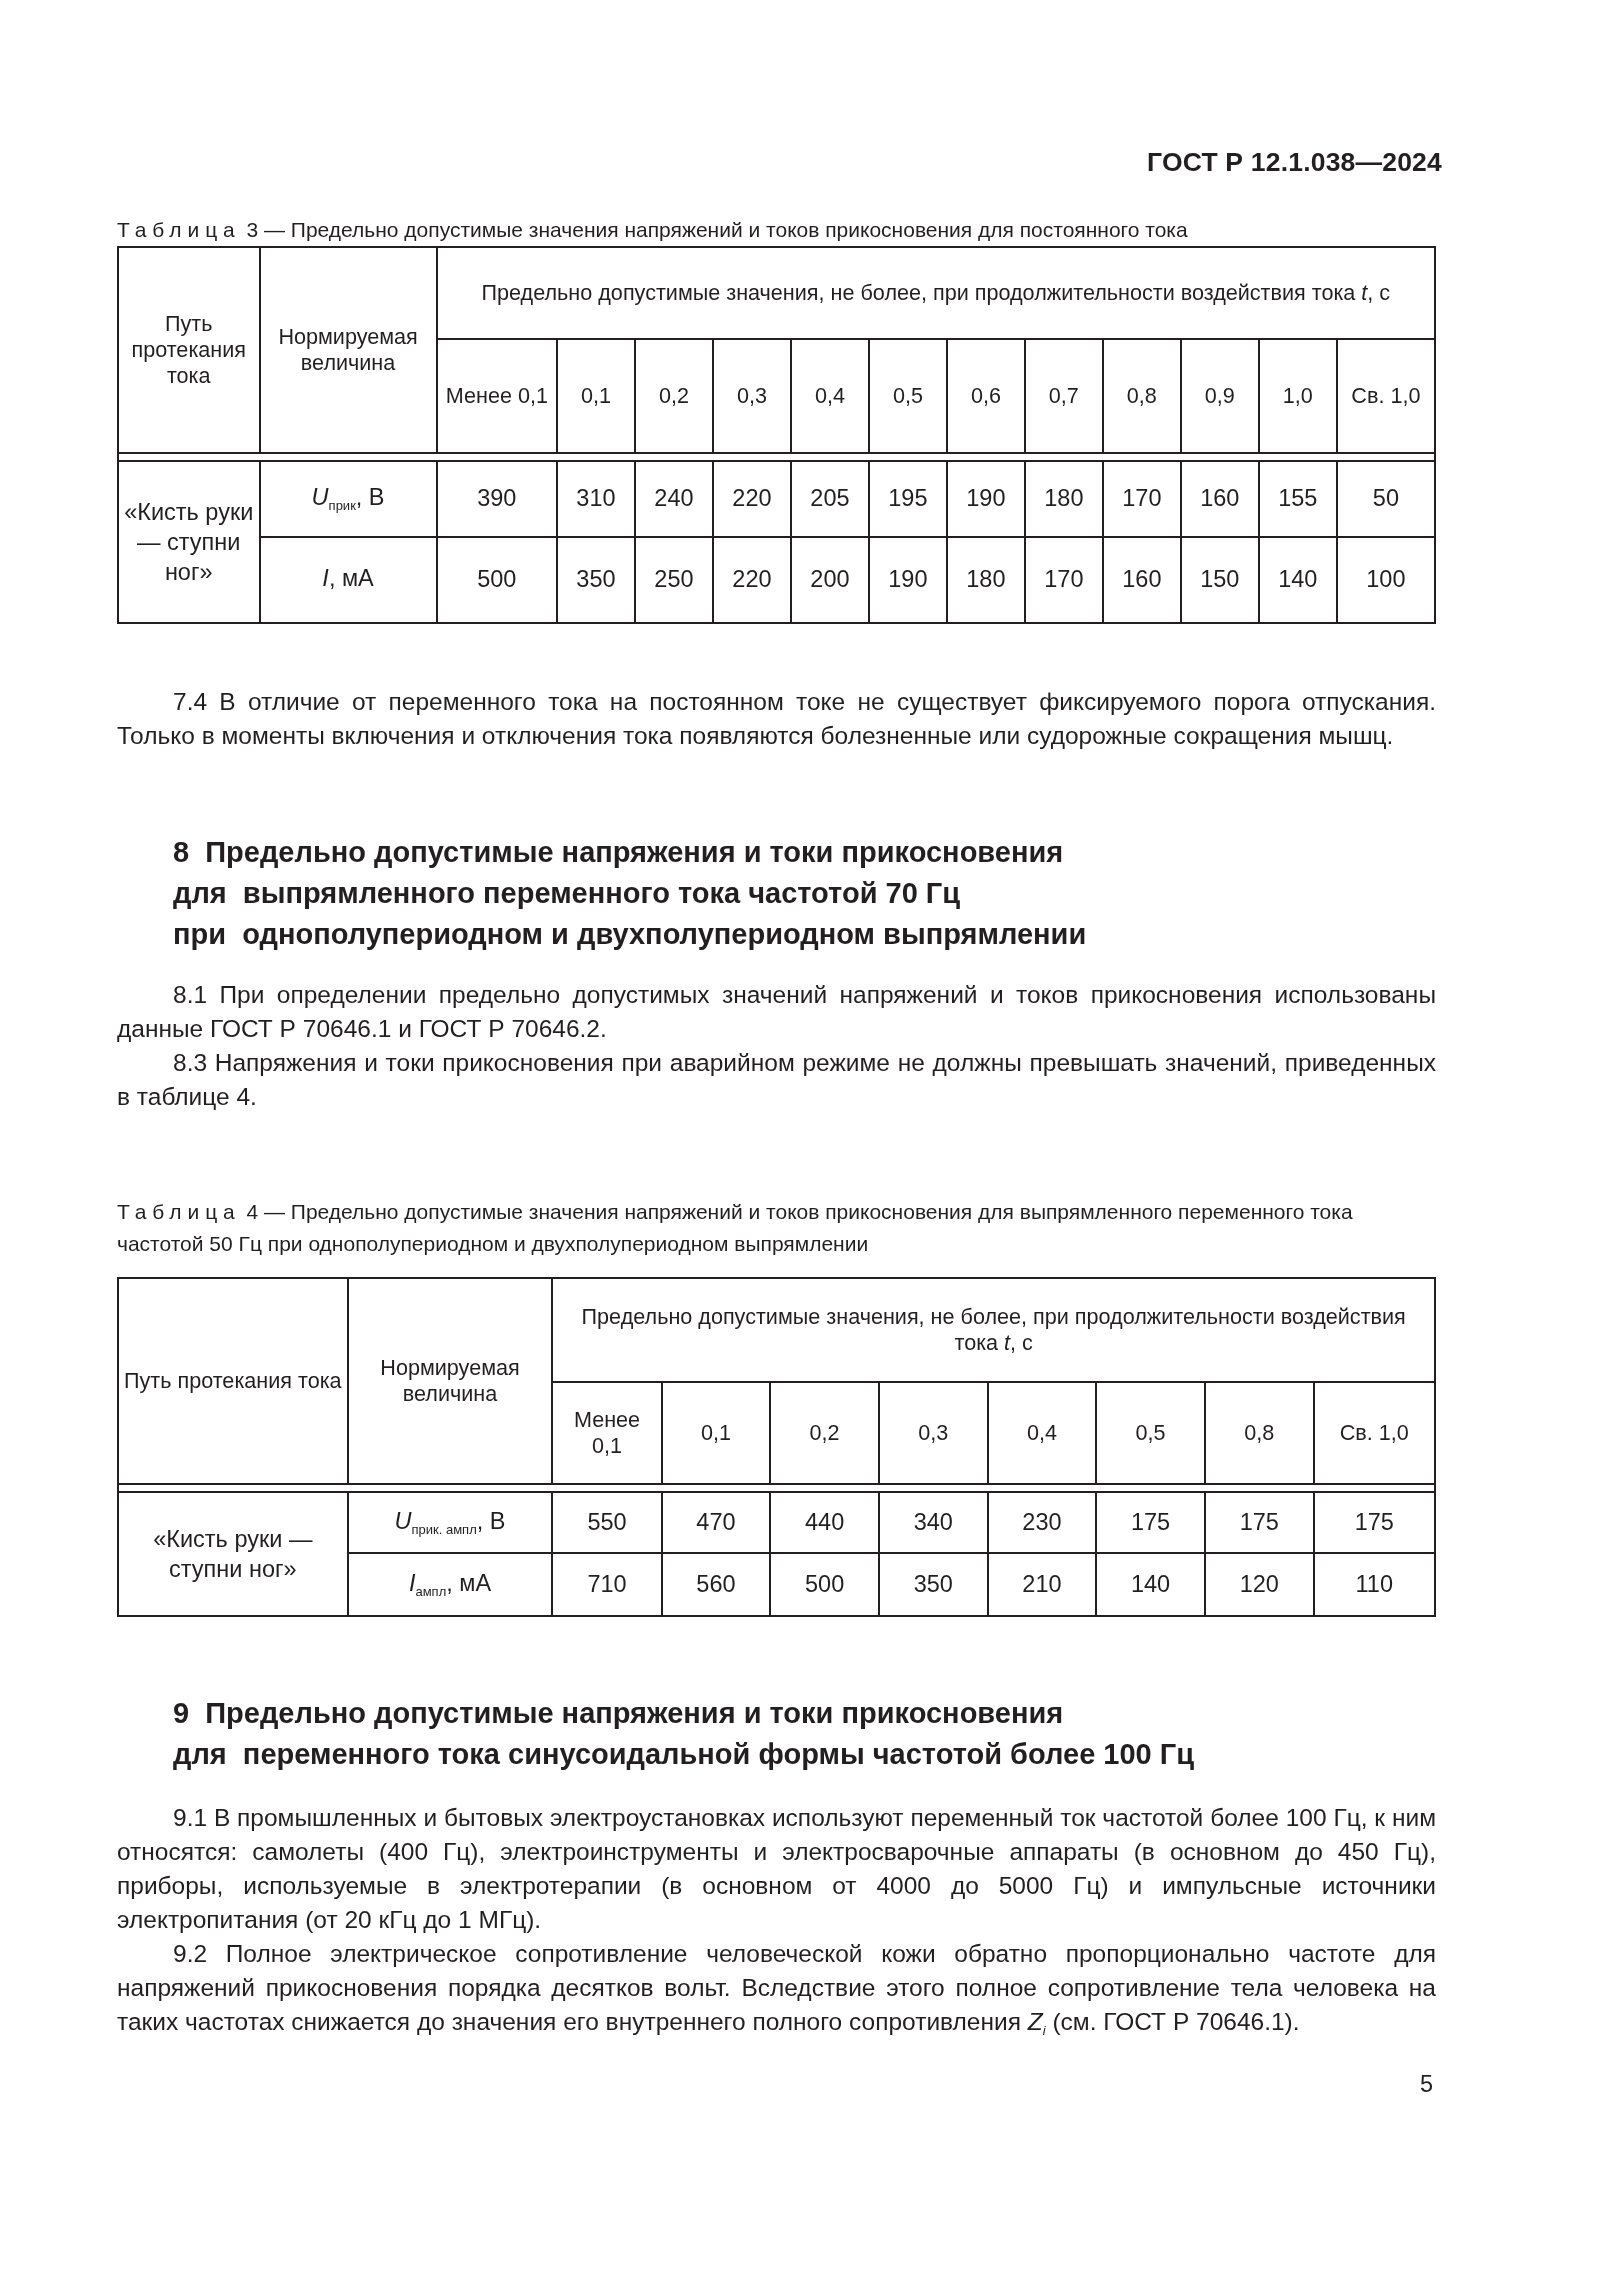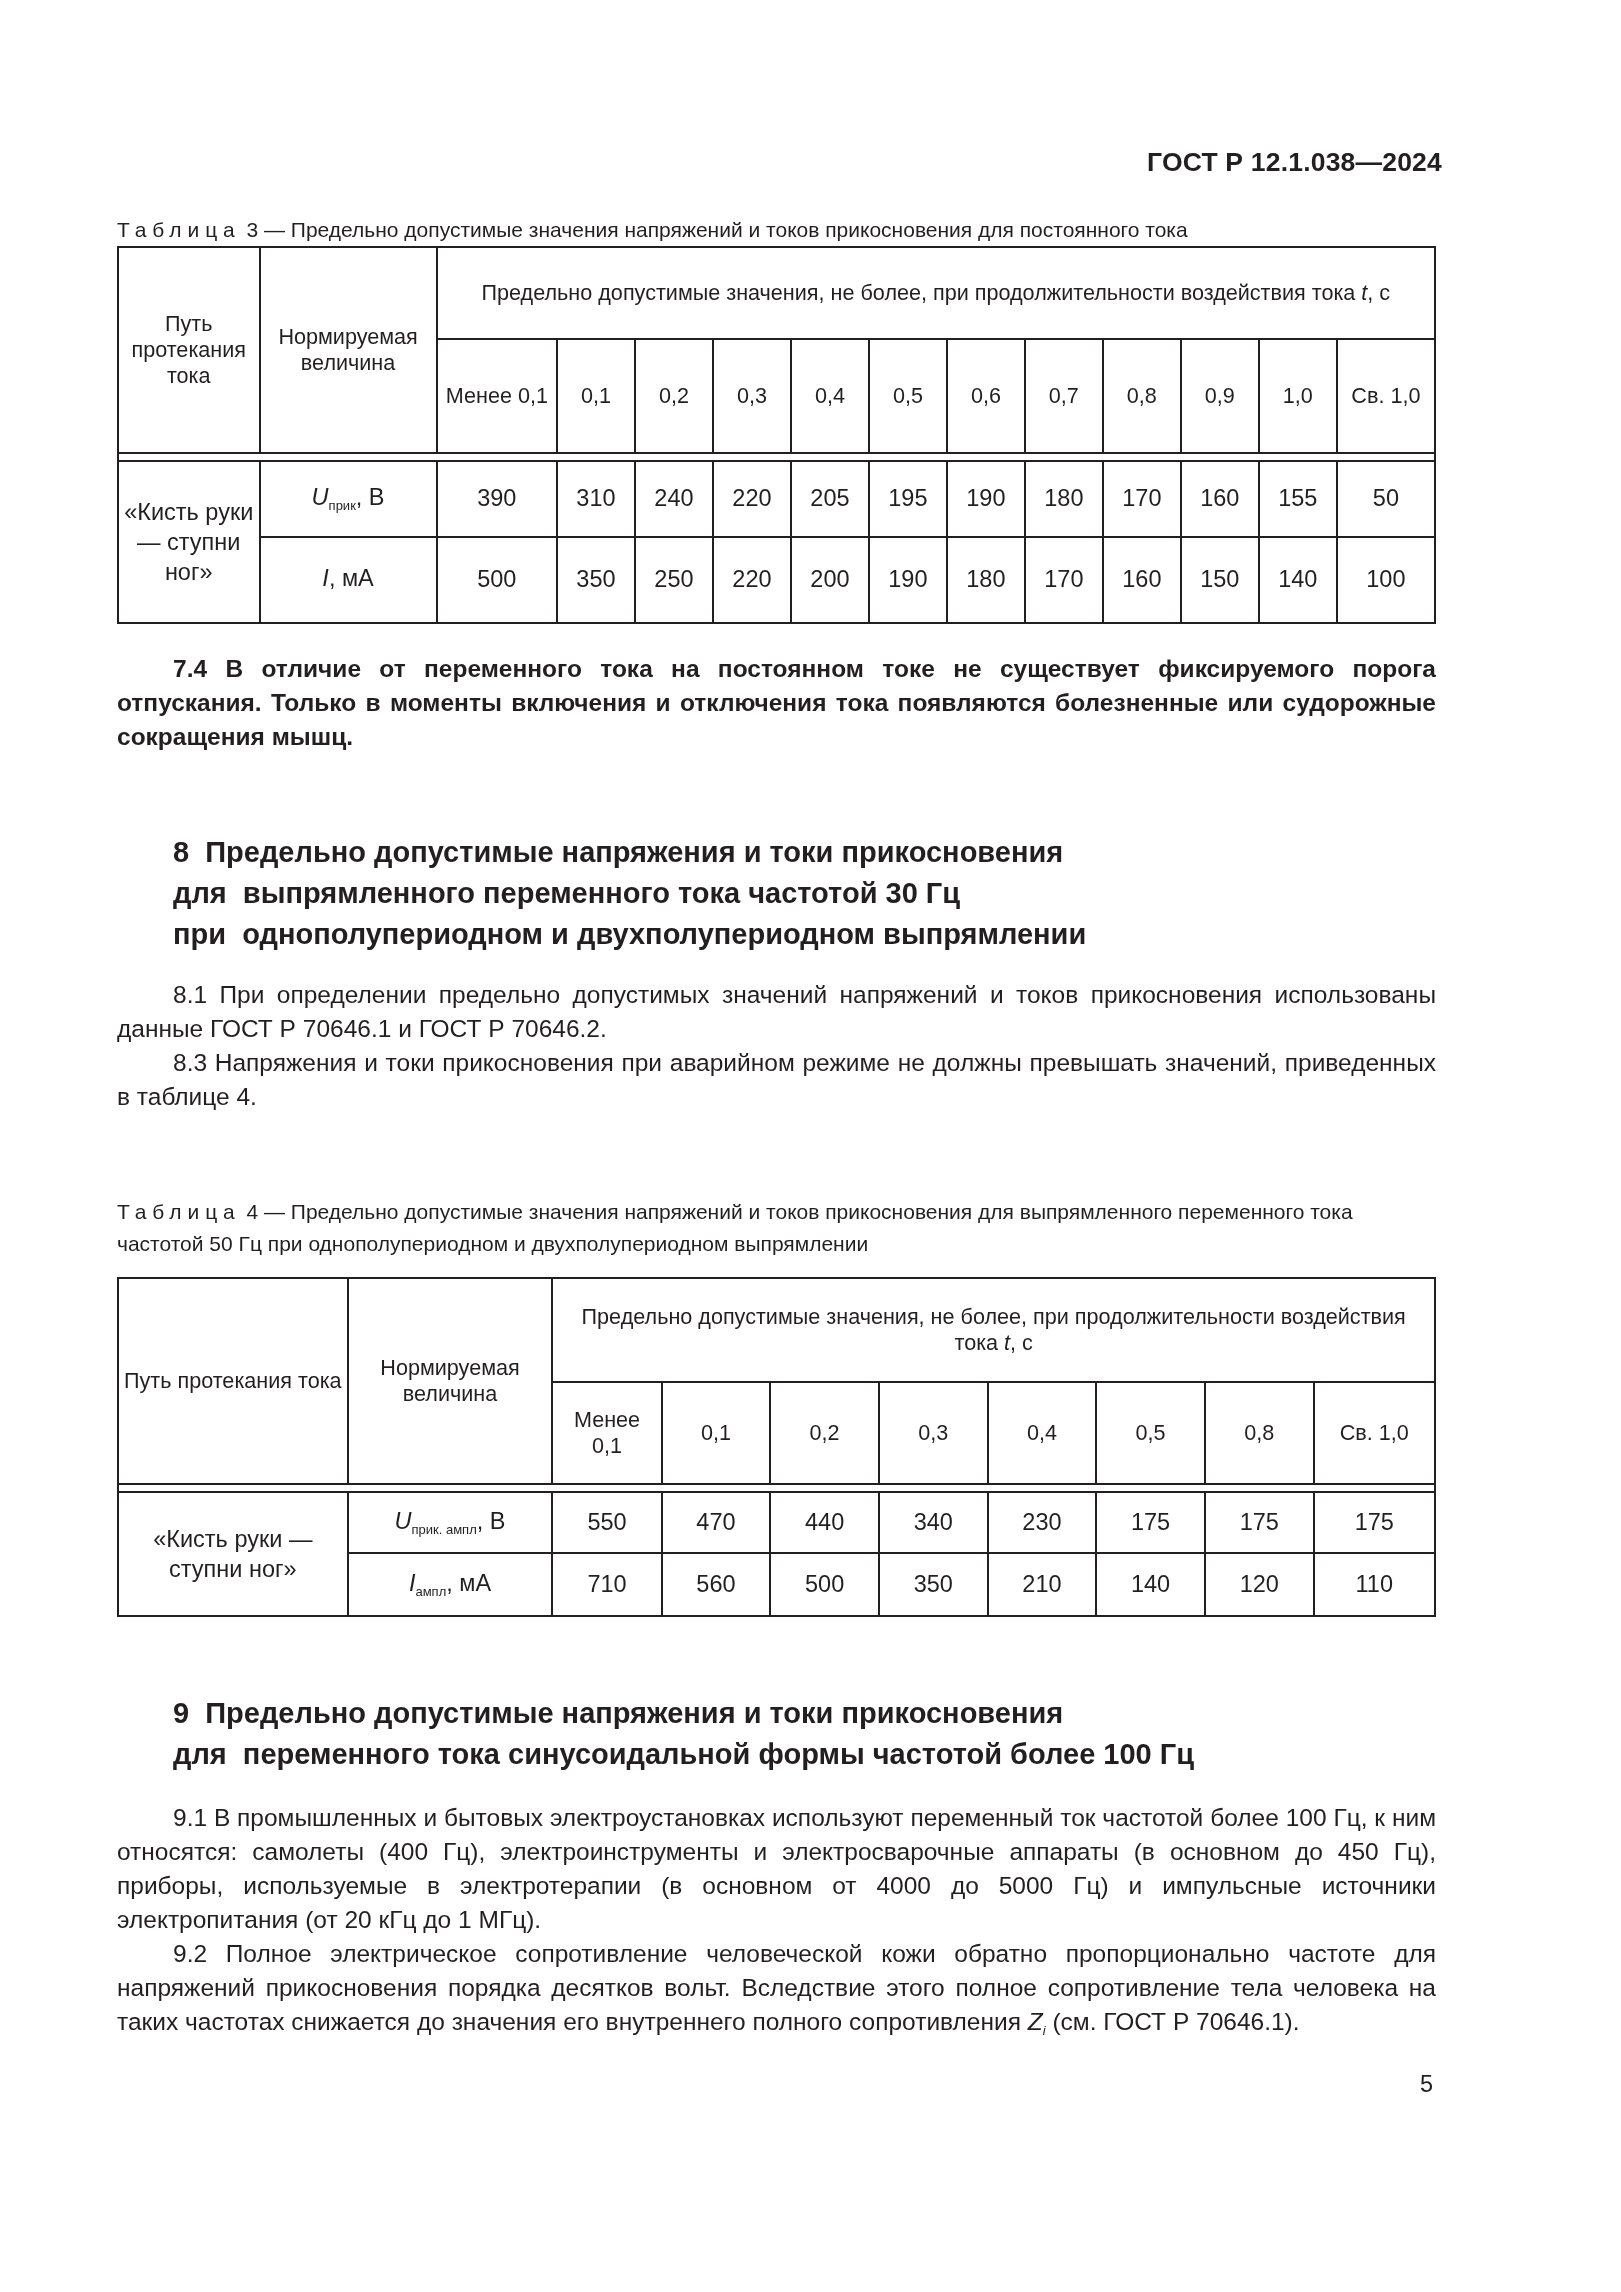--- a/index.html
+++ b/index.html
@@ -96,27 +96,27 @@
     <td>180</td>
     <td>170</td>
     <td>160</td>
     <td>150</td>
     <td>140</td>
     <td>100</td>
   </tr>
 </tbody>
   </table>
 
-<div class="para" style="top:652px;font-weight:bold;">
+<div class="para" style="top:685px;">
   <p>7.4 В отличие от переменного тока на постоянном токе не существует фиксируемого порога отпускания. Только в моменты включения и отключения тока появляются болезненные или судорожные сокращения мышц.</p>
 </div>
 
 <div class="section-title" style="top:832px;">
   <div>8  Предельно допустимые напряжения и токи прикосновения</div>
-  <div>для  выпрямленного переменного тока частотой 30 Гц</div>
+  <div>для  выпрямленного переменного тока частотой 70 Гц</div>
   <div>при  однополупериодном и двухполупериодном выпрямлении</div>
 </div>
 
 <div class="para" style="top:978px;">
   <p>8.1 При определении предельно допустимых значений напряжений и токов прикосновения использованы данные ГОСТ Р 70646.1 и ГОСТ Р 70646.2.</p>
   <p>8.3 Напряжения и токи прикосновения при аварийном режиме не должны превышать значений, приведенных в таблице 4.</p>
 </div>
 
 <div class="caption" style="top:1150px;margin-top:46px;">
   <span class="spaced">Таблица</span>

